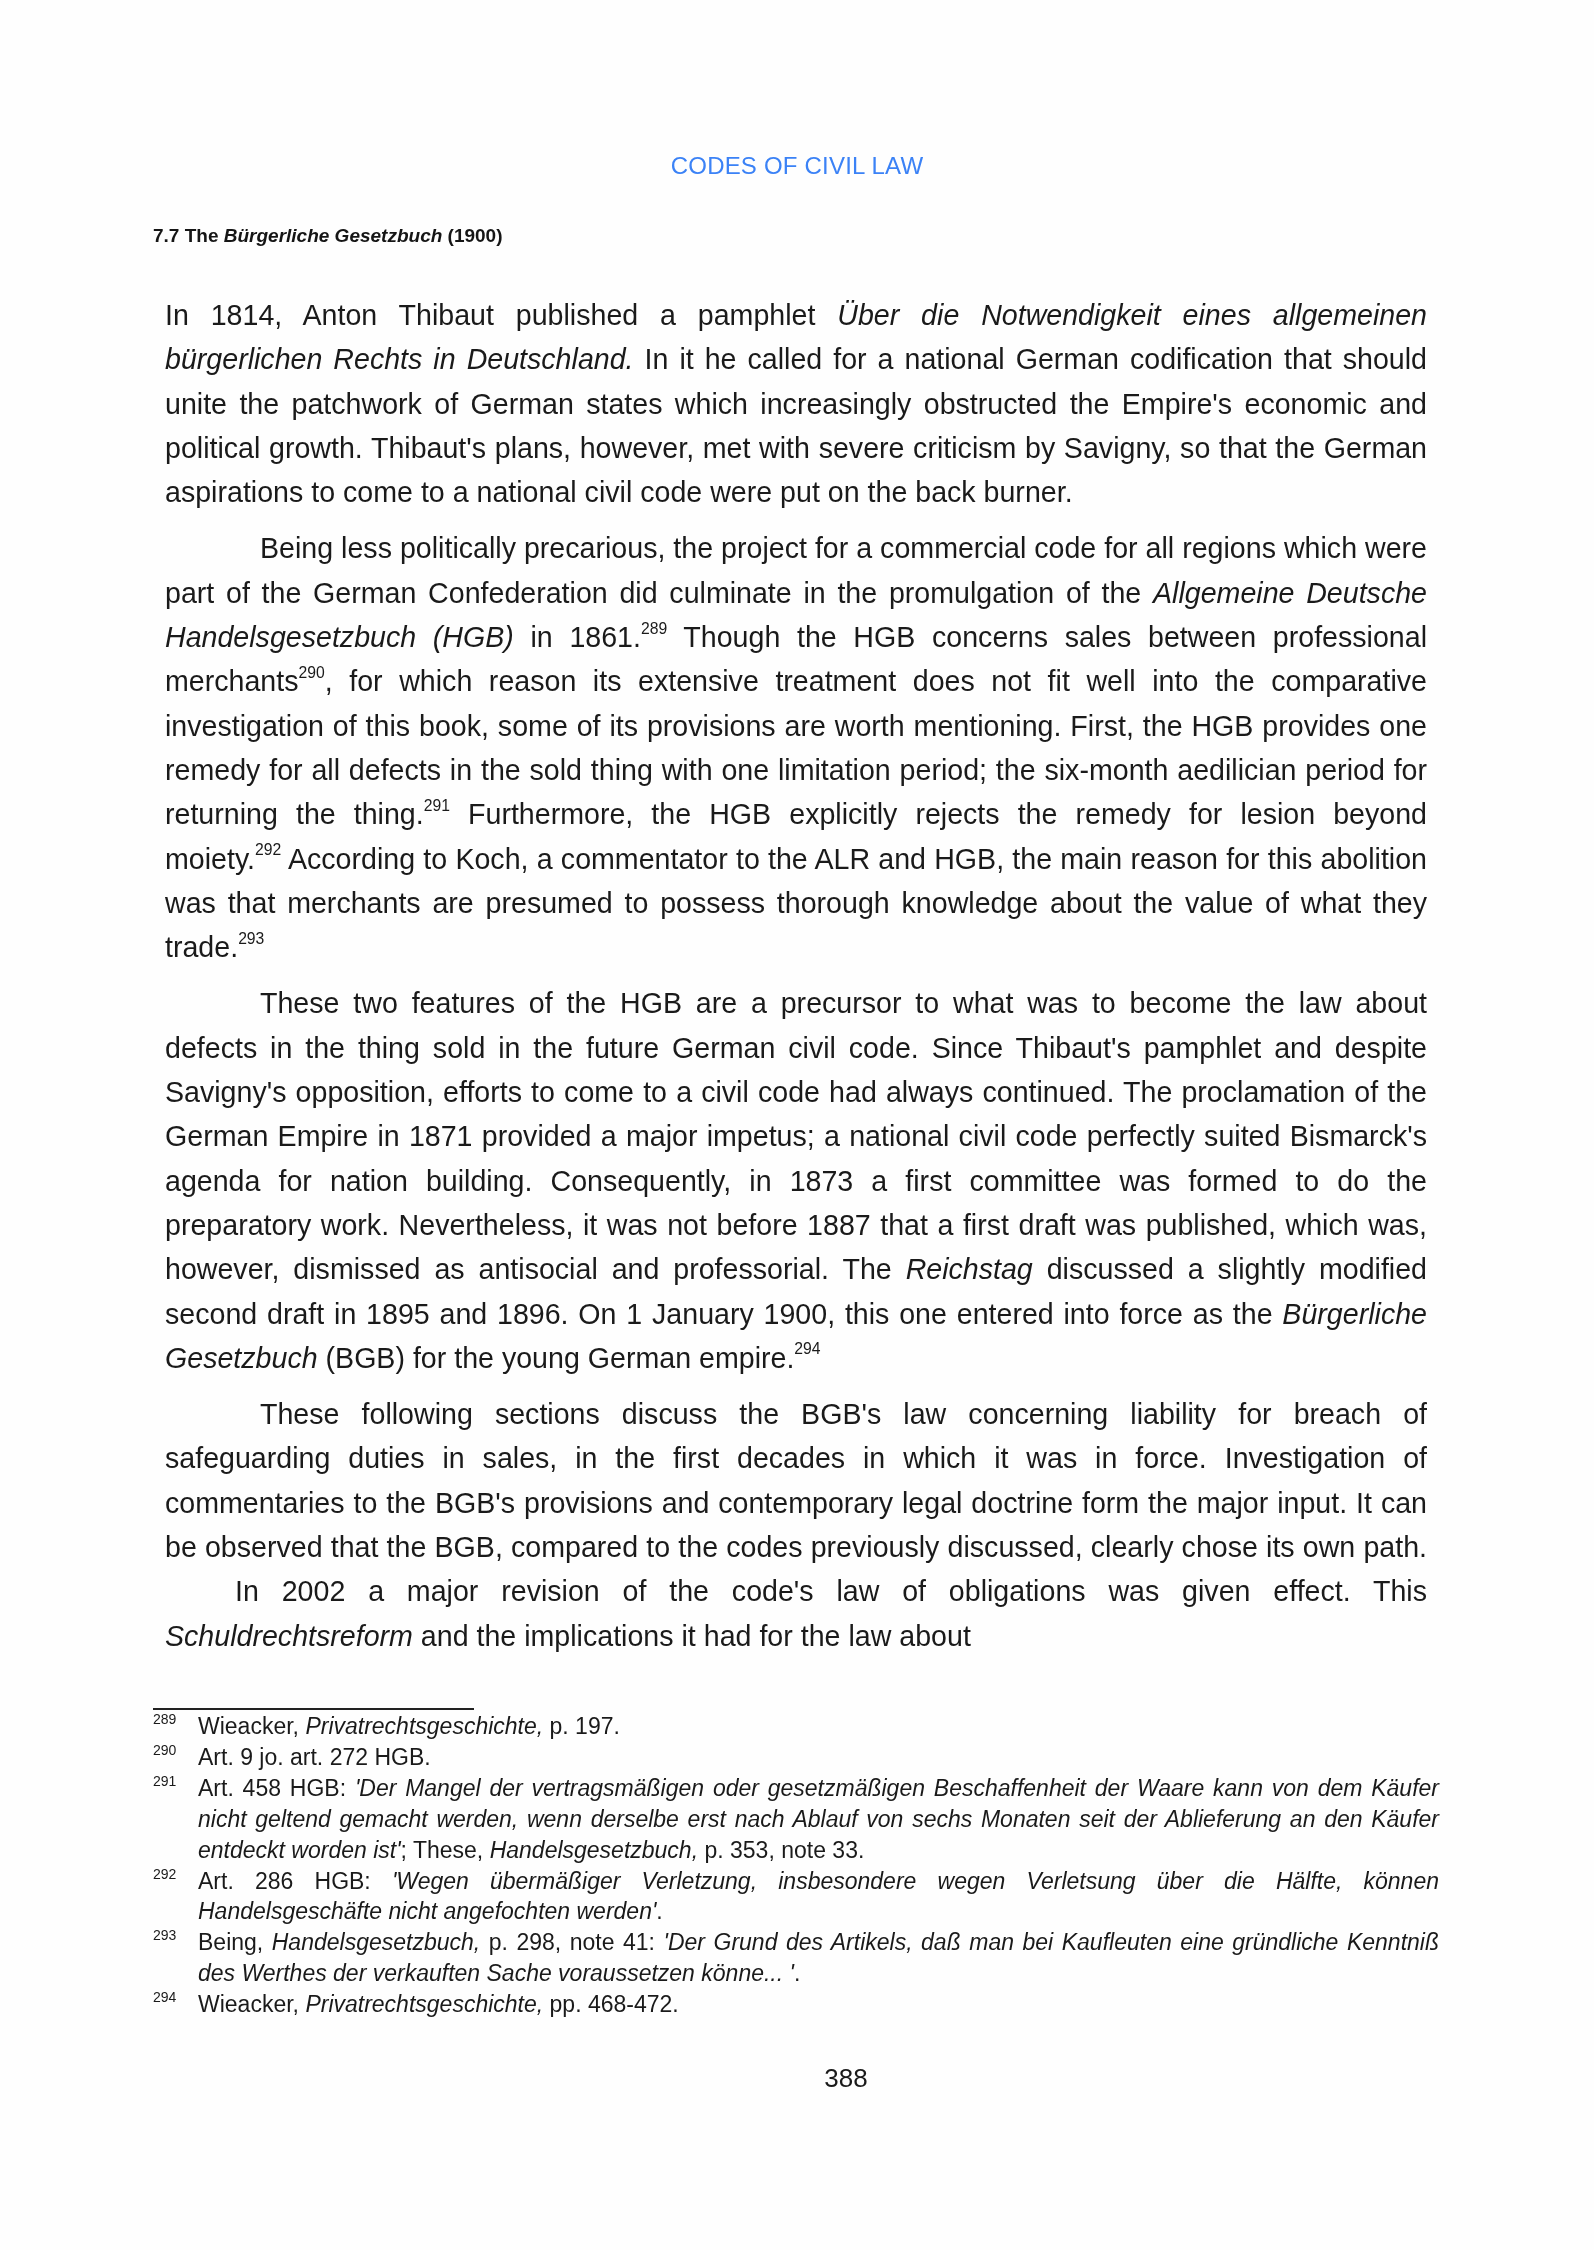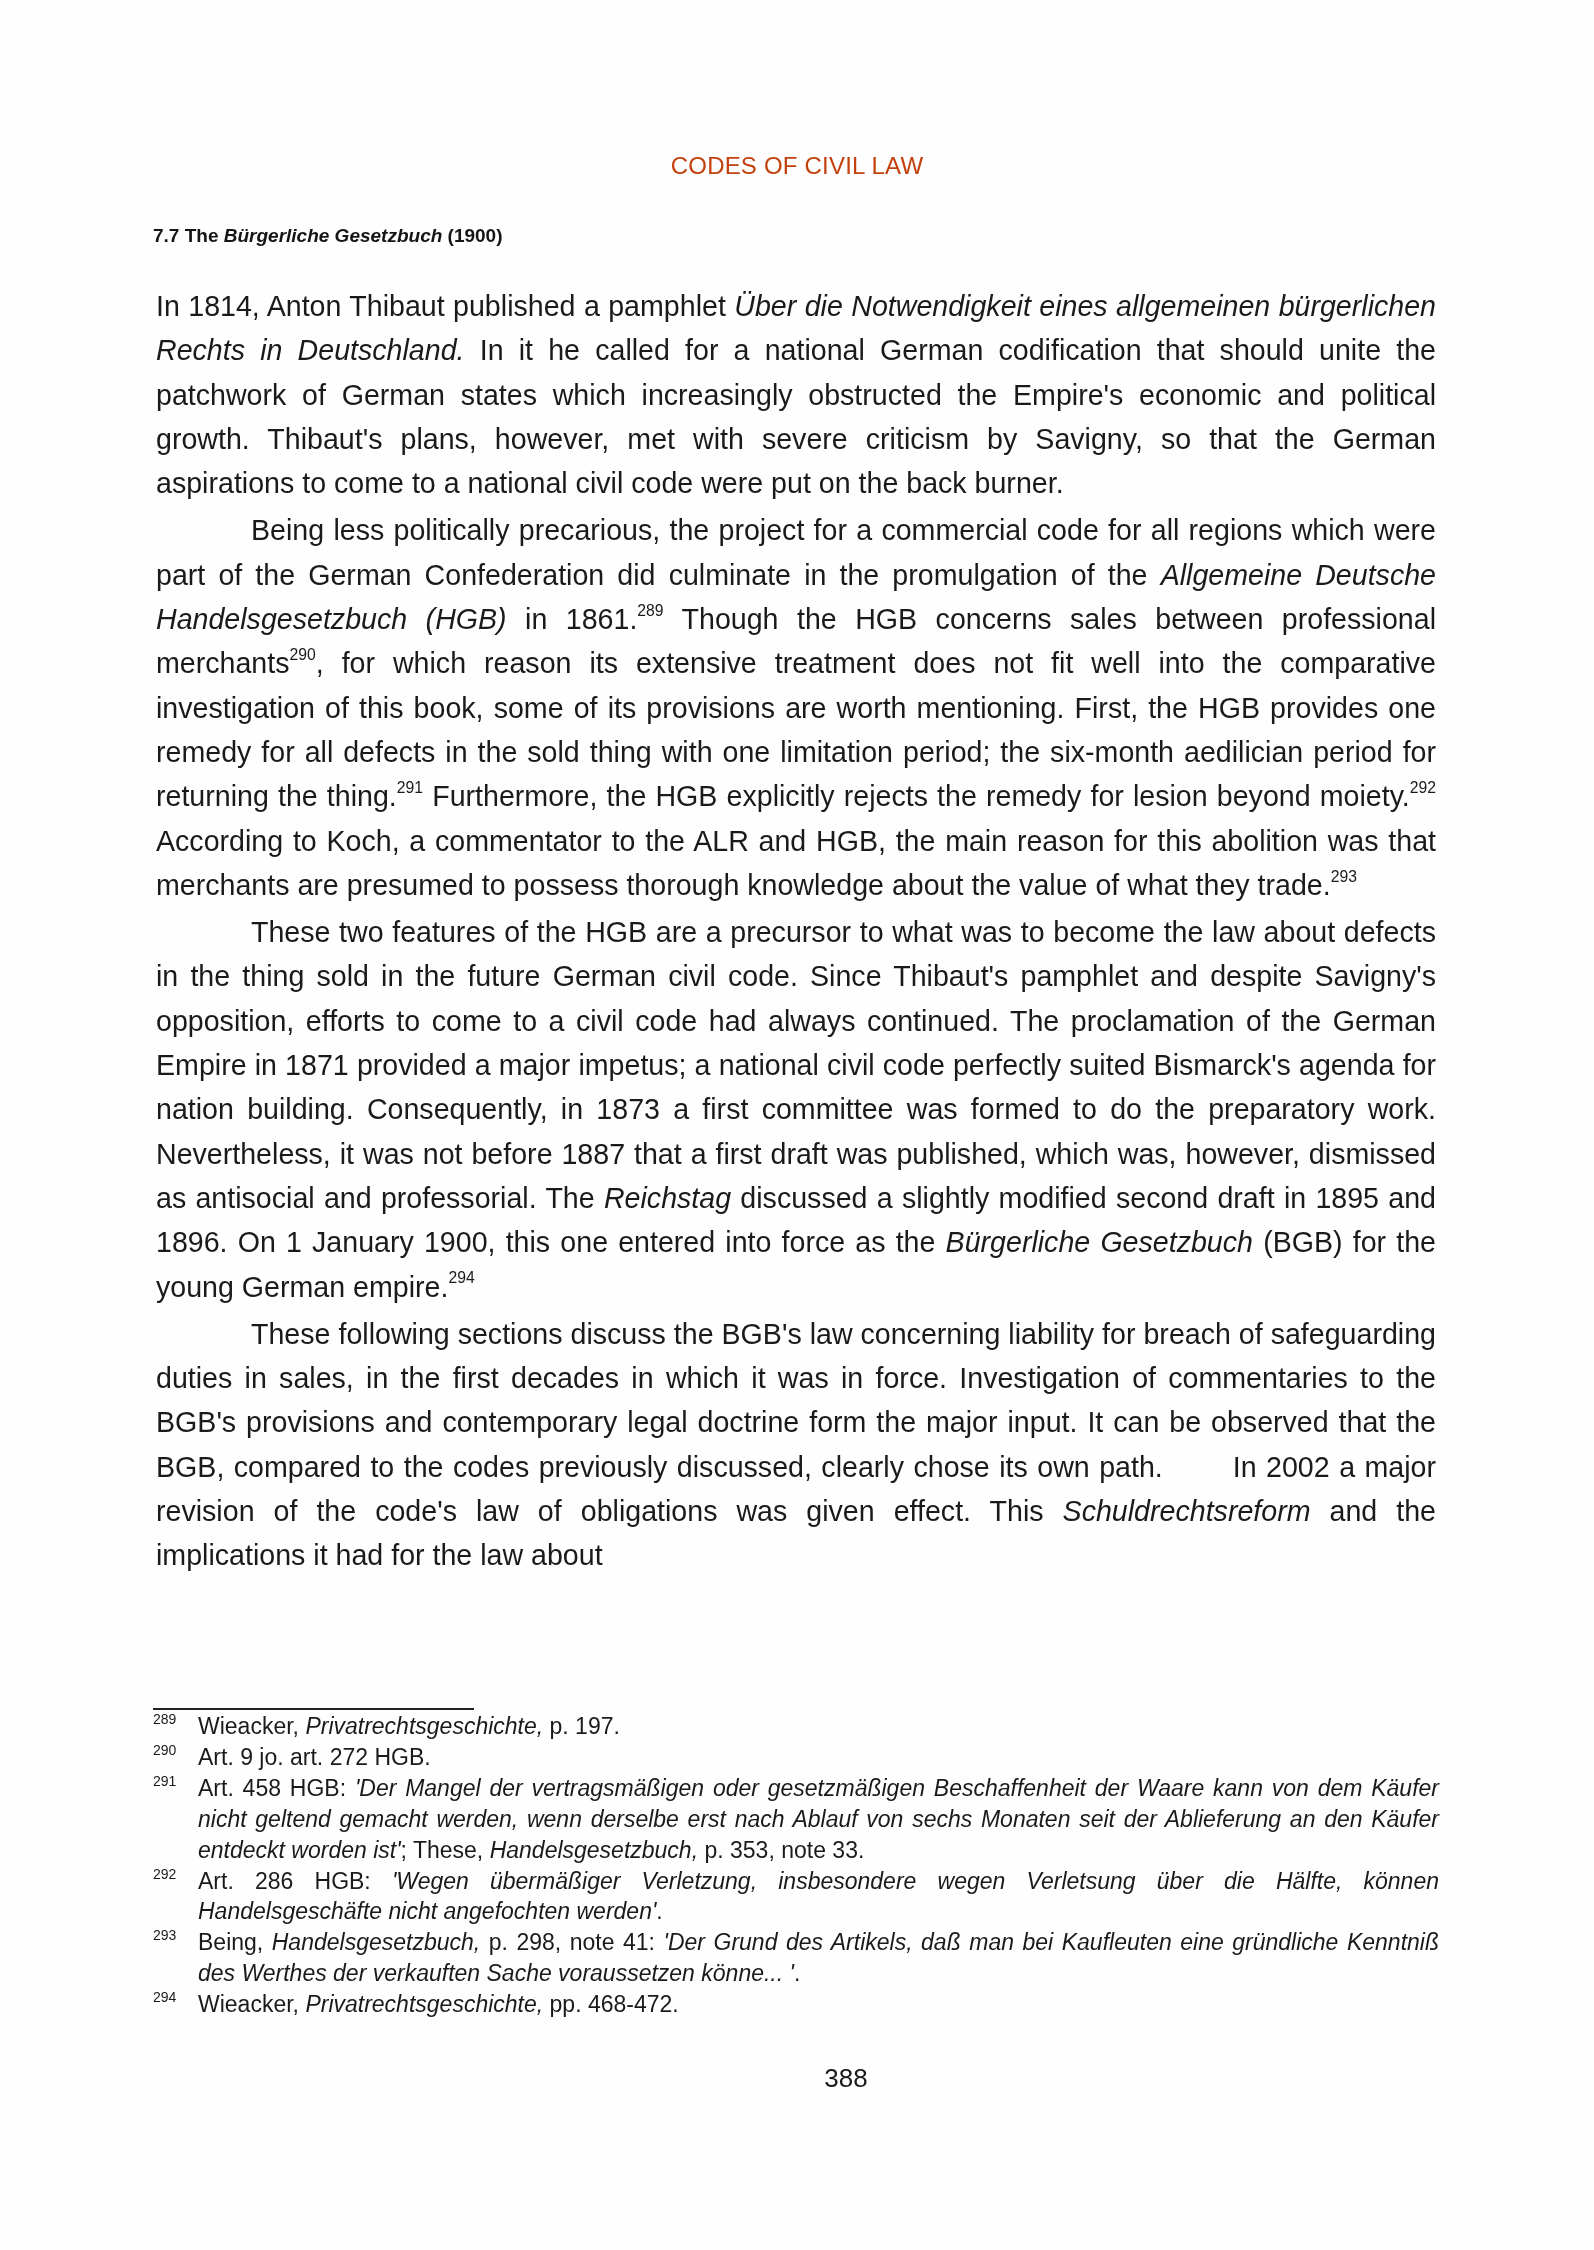--- a/index.html
+++ b/index.html
@@ -2,34 +2,34 @@
 <html><head>
 <meta charset="utf-8">
 <style>
   html, body { margin: 0; padding: 0; background: #ffffff; }
   body { width: 1594px; height: 2250px; position: relative; overflow: hidden; color: #1a1a1a; }
   .page { position: absolute; left: 0; top: 0; width: 1594px; height: 2250px; background: #fefefe; }
   .running-head {
     position: absolute; left: 0; width: 1594px; top: 152px;
     text-align: center;
     font-family: "Liberation Sans", sans-serif; font-size: 24px; line-height: 28px;
-    letter-spacing: 0.2px; color: #c2410c;
+    letter-spacing: 0.2px; color: #3b82f6;
   }
   .heading {
     position: absolute; left: 153px; top: 218px;
     font-family: "Liberation Sans", sans-serif; font-weight: bold; font-size: 19px; line-height: 36px;
     color: #151515; white-space: nowrap;
   }
   .heading i { font-style: italic; }
   .body-text {
     position: absolute; left: 153px; top: 281px; width: 1286px;
     font-family: "Liberation Sans", sans-serif; font-size: 28.6px; line-height: 44.3px;
     text-align: justify; color: #1a1a1a;
   }
-  .body-text p { margin: 3px; }
+  .body-text p { margin: 12px; }
   .body-text p.indent { text-indent: 95px; }
   .body-text sup, .footnotes sup {
     font-size: 0.55em; line-height: 0; vertical-align: 0; position: relative; top: -0.85em;
   }
   .tab-gap { display: inline-block; width: 70px; }
   .fn-rule {
     position: absolute; left: 153px; top: 1708px; width: 321px; height: 0;
     border-top: 2px solid #222;
   }
   .footnotes {

